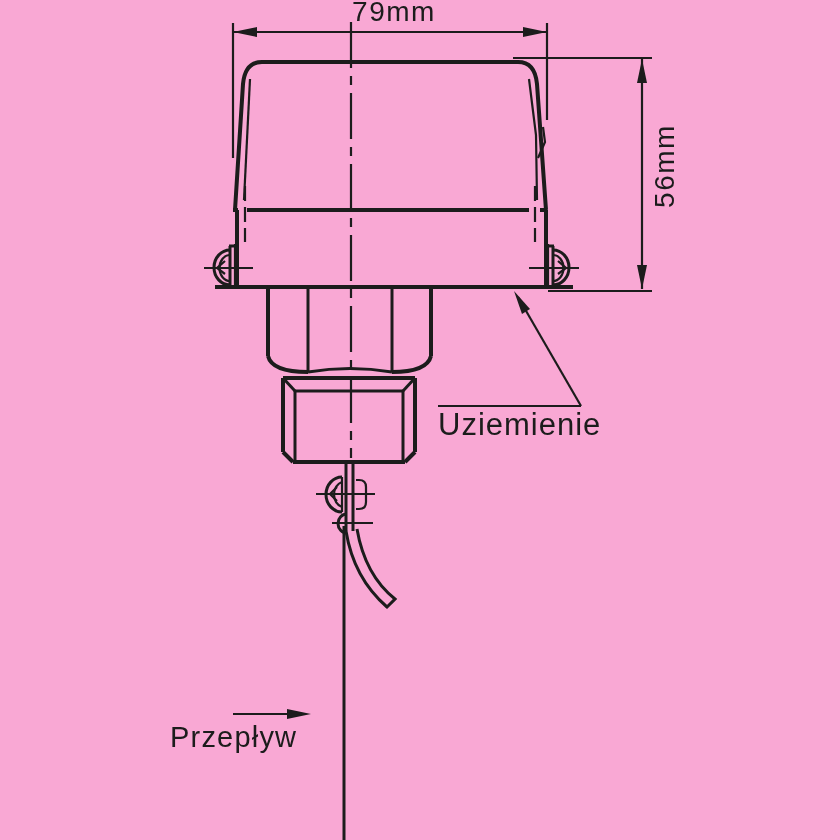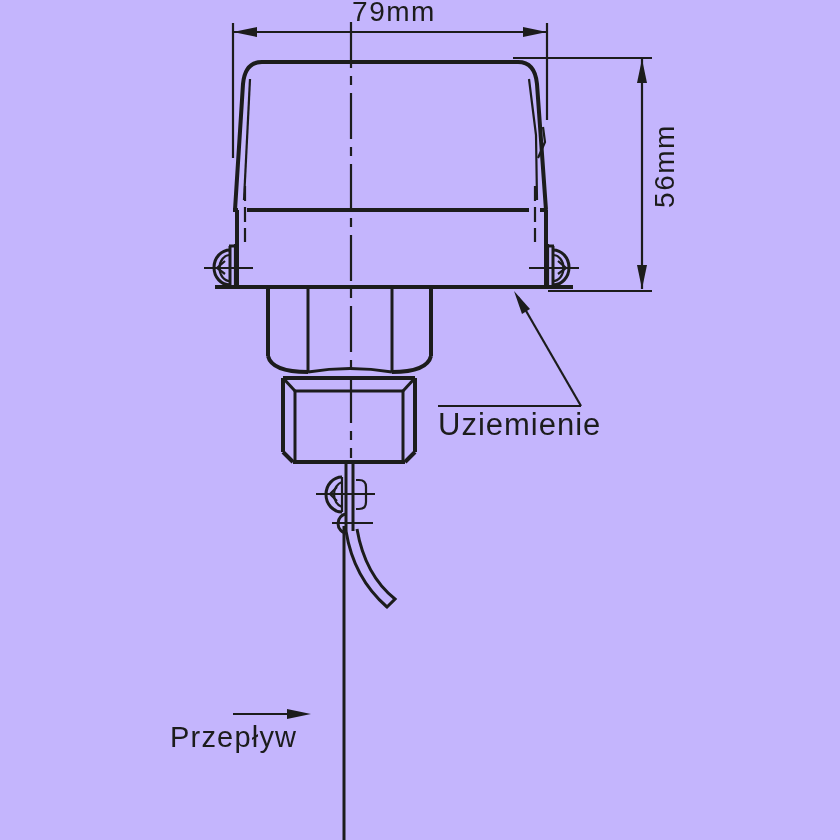--- a/index.html
+++ b/index.html
@@ -4,21 +4,21 @@
 <style>
   html, body {
     margin: 0;
     padding: 0;
     background: #ffffff;
   }
   .canvas {
     position: relative;
     width: 840px;
     height: 840px;
-    background: #c4b5fd;
+    background: #f9a8d4;
     overflow: hidden;
   }
   svg { display: block; }
   
   .s4 { stroke: #1c1c1c; stroke-width: 4;   fill: none; }
   .s3 { stroke: #1c1c1c; stroke-width: 3;   fill: none; }
   .s2 { stroke: #1c1c1c; stroke-width: 2.2; fill: none; }
   .dash   { stroke-dasharray: 15 6; }
   .cline  { stroke-dasharray: 46 8 9 8; }
   .af { fill: #1c1c1c; stroke: none; }

